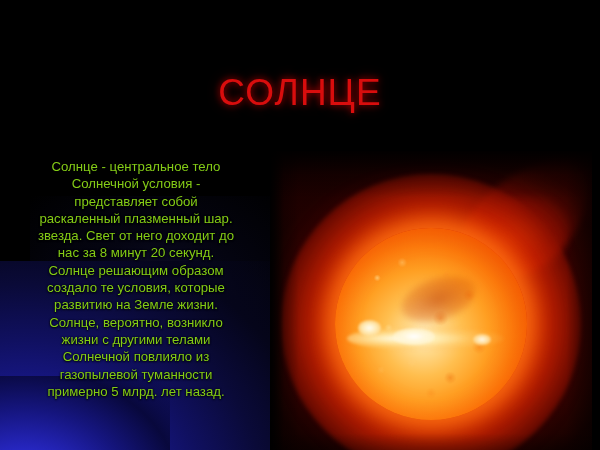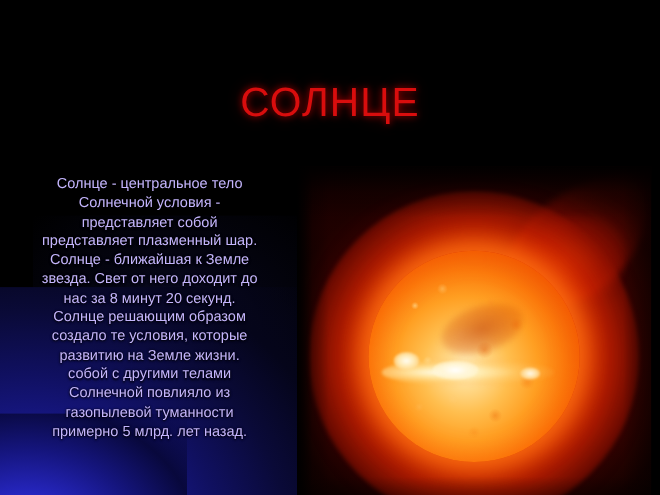--- a/index.html
+++ b/index.html
@@ -87,21 +87,21 @@
     white-space: nowrap;
   }
 
   
   #bodytext {
     position: absolute;
     left: 8px;
     top: 112px;
     width: 256px;
     text-align: center;
-    color: #c4b5fd;
+    color: #84cc16;
     font-size: 13.2px;
     line-height: 17.3px;
     font-weight: 400;
     text-shadow: 0 0 2px rgba(0,0,0,0.95), 0 1px 2px rgba(0,0,0,0.9);
     z-index: 5;
   }
   #bodytext p {
     margin: 0;
   }
 
@@ -304,28 +304,28 @@
   <div class="glow-dim"></div>
   <div class="glow-blue"></div>
   <div class="glow-blue2"></div>
 
   <div id="title">СОЛНЦЕ</div>
 
   <div id="bodytext">
     <p>Солнце - центральное тело</p>
     <p>Солнечной условия -</p>
     <p>представляет собой</p>
-    <p>представляет плазменный шар.</p>
-    <p>Солнце - ближайшая к Земле</p>
+    <p>раскаленный плазменный шар.</p>
     <p>звезда. Свет от него доходит до</p>
     <p>нас за 8 минут 20 секунд.</p>
     <p>Солнце решающим образом</p>
     <p>создало те условия, которые</p>
     <p>развитию на Земле жизни.</p>
-    <p>собой с другими телами</p>
+    <p>Солнце, вероятно, возникло</p>
+    <p>жизни с другими телами</p>
     <p>Солнечной повлияло из</p>
     <p>газопылевой туманности</p>
     <p>примерно 5 млрд. лет назад.</p>
   </div>
 
   <div id="photo">
     <div class="sky"></div>
     <div class="prominence"></div>
     <div class="prominence2"></div>
     <div class="corona"></div>

